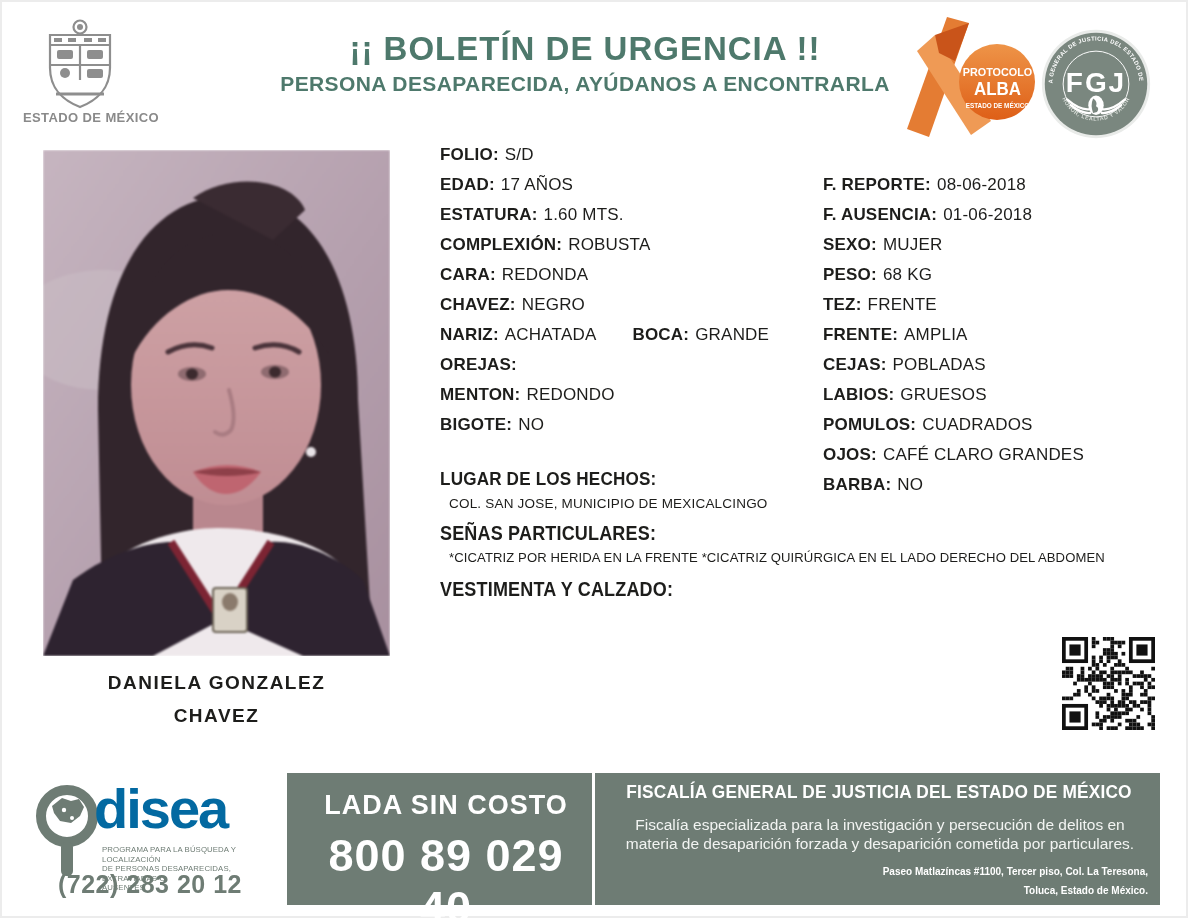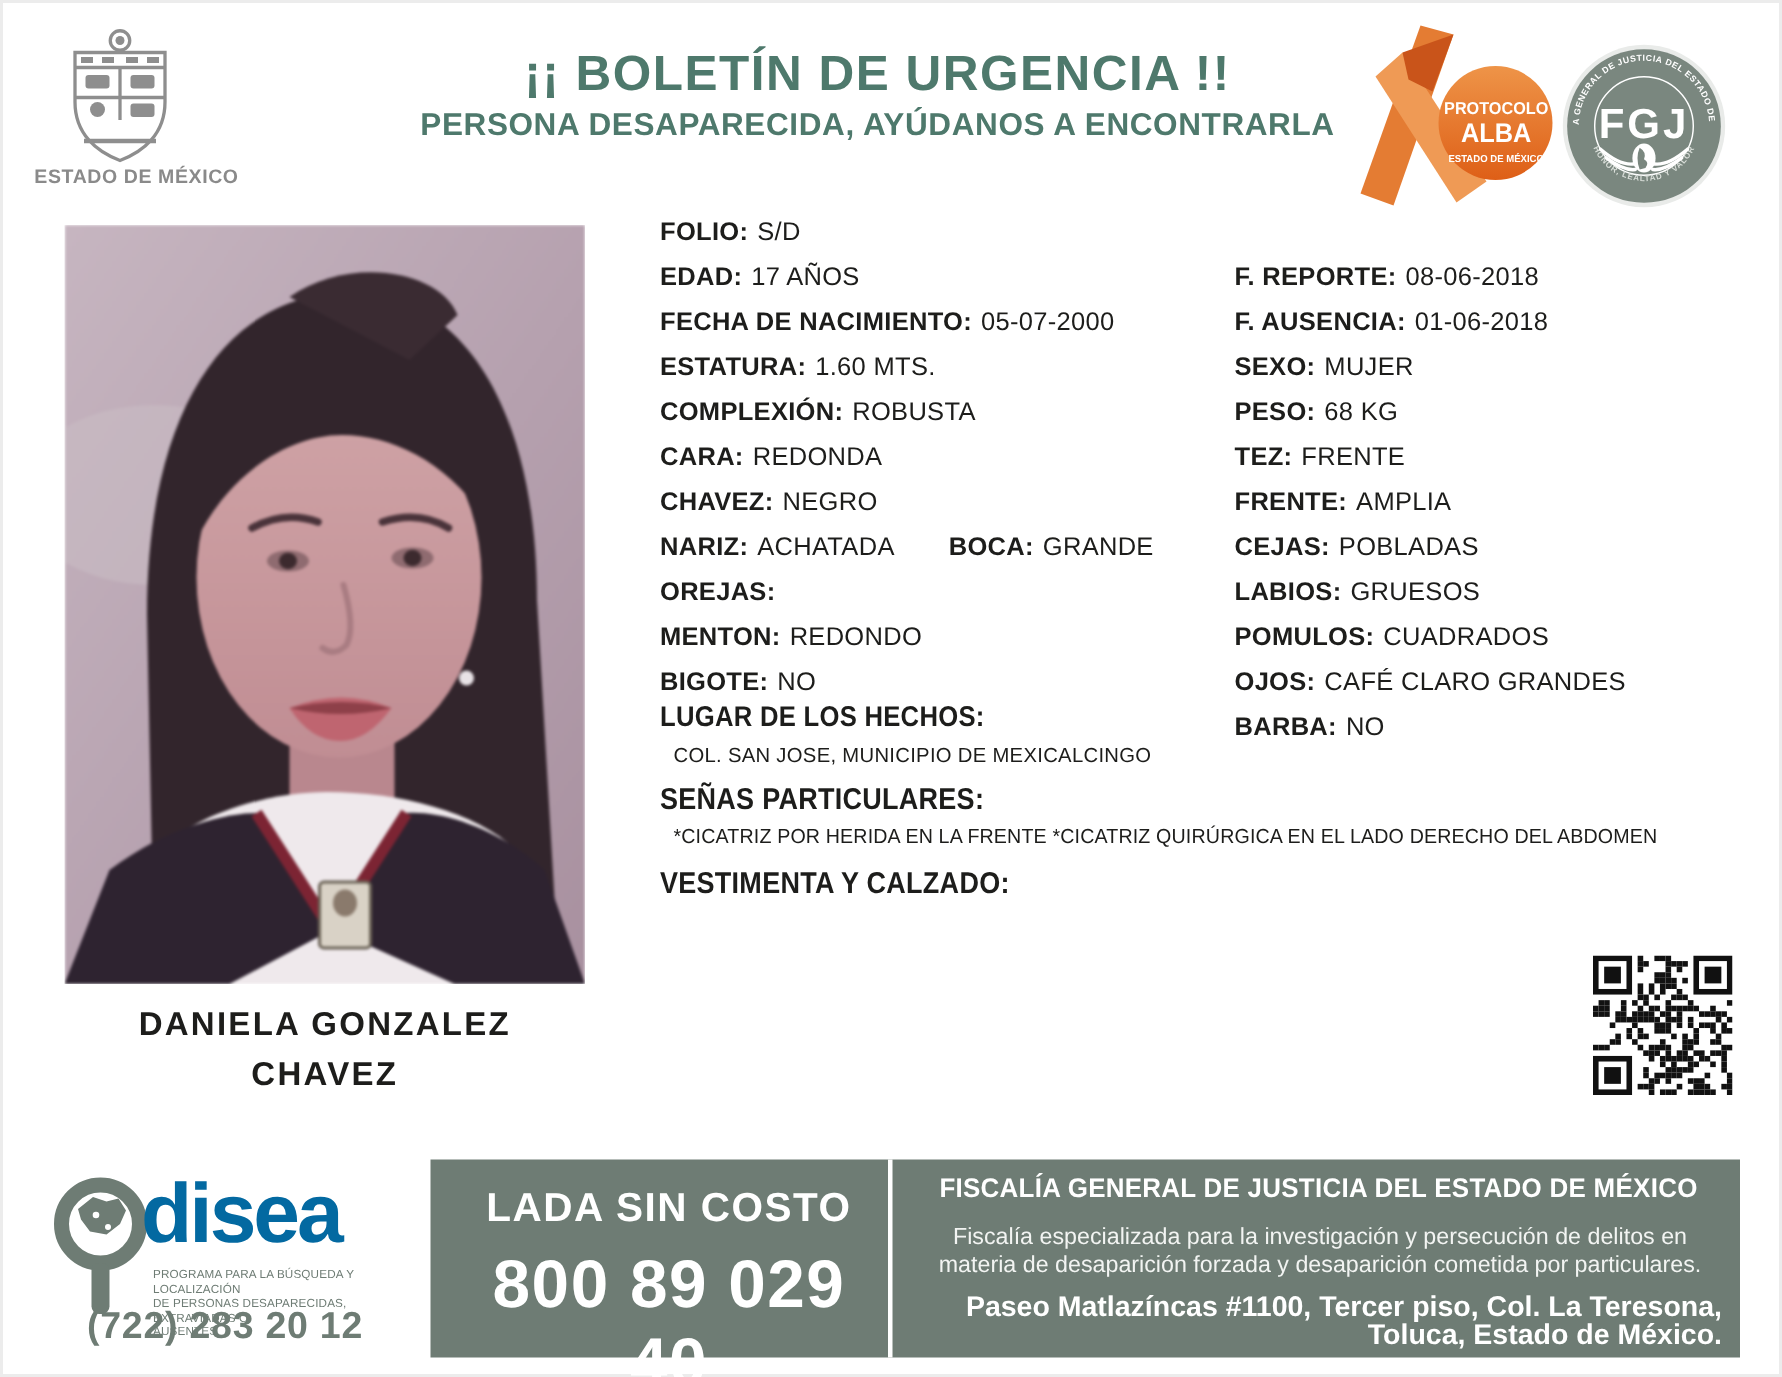--- a/index.html
+++ b/index.html
@@ -14,21 +14,21 @@
          font-size:33px;font-weight:bold;color:#4e796c;letter-spacing:1px;}
   .subtitle{position:absolute;left:240px;top:72px;width:690px;text-align:center;
             font-size:21px;font-weight:bold;color:#4e796c;letter-spacing:.4px;}
   .alba-logo{position:absolute;left:895px;top:13px;}
   .fgj-logo{position:absolute;left:1038px;top:26px;}
 
   
   .photo{position:absolute;left:43px;top:150px;width:347px;height:506px;overflow:hidden;}
   .photo svg{filter:blur(1.2px);}
   .person-name{position:absolute;left:43px;top:666px;width:347px;text-align:center;
-               font-size:22px;font-weight:bold;letter-spacing:1.5px;line-height:33px;white-space:pre-line;}
+               font-size:19px;font-weight:bold;letter-spacing:1.5px;line-height:33px;white-space:pre-line;}
 
   
   .col{position:absolute;font-size:17px;letter-spacing:.2px;}
   .col-left{left:440px;top:140px;}
   .col-right{left:823px;top:170px;}
   .frow{height:30px;line-height:30px;white-space:nowrap;}
   .frow .lbl{font-weight:bold;margin-right:6px;}
   .frow .lbl2{font-weight:bold;margin-left:36px;margin-right:6px;}
   .heading{position:absolute;font-weight:bold;font-size:20px;letter-spacing:.2px;}
   .heading .cond{display:inline-block;transform:scaleX(.9);transform-origin:0 50%;white-space:nowrap;}
@@ -53,21 +53,21 @@
   .lada-label{position:absolute;left:300px;top:790px;width:292px;text-align:center;
               font-size:27px;font-weight:bold;color:#fff;letter-spacing:1px;}
   .lada-number{position:absolute;left:300px;top:830px;width:292px;text-align:center;
                font-size:45px;font-weight:bold;color:#fff;letter-spacing:1px;}
   .fisc-title{position:absolute;left:605px;top:782px;width:548px;text-align:center;
               font-size:18px;font-weight:bold;color:#fff;letter-spacing:.2px;
               transform:scaleX(.96);transform-origin:50% 50%;white-space:nowrap;}
   .fisc-desc{position:absolute;left:615px;top:815px;width:530px;text-align:center;
              font-size:15.5px;color:#f2f4f2;line-height:19px;white-space:pre-line;}
   .fisc-addr{position:absolute;left:605px;top:862px;width:543px;text-align:right;
-             font-size:19px;font-weight:bold;color:#fff;line-height:19px;white-space:pre-line;}
+             font-size:10px;font-weight:bold;color:#fff;line-height:19px;white-space:pre-line;}
 </style>
 </head>
 <body>
 
 <div class="page">
 
   <svg class="coat" width="76" height="92" viewBox="0 0 76 92">
     <g fill="none" stroke="#8e8e8e" stroke-width="2.2">
       <circle cx="38" cy="9" r="6.5"></circle>
       <circle cx="38" cy="9" r="3" fill="#8e8e8e" stroke="none"></circle>
@@ -183,21 +183,20 @@
       <ellipse cx="187" cy="452" rx="8" ry="9" fill="#8a7a6c"></ellipse>
     </svg>
   </div>
 
   <div class="person-name">DANIELA GONZALEZ
 CHAVEZ</div>
 
   <div class="col col-left">
     <div class="frow"><span class="lbl">FOLIO:</span><span class="val">S/D</span></div>
     <div class="frow"><span class="lbl">EDAD:</span><span class="val">17 AÑOS</span></div>
-    <div class="frow"><span class="lbl">FECHA DE NACIMIENTO:</span><span class="val">05-07-2000</span></div>
     <div class="frow"><span class="lbl">ESTATURA:</span><span class="val">1.60 MTS.</span></div>
     <div class="frow"><span class="lbl">COMPLEXIÓN:</span><span class="val">ROBUSTA</span></div>
     <div class="frow"><span class="lbl">CARA:</span><span class="val">REDONDA</span></div>
     <div class="frow"><span class="lbl">CHAVEZ:</span><span class="val">NEGRO</span></div>
     <div class="frow"><span class="lbl">NARIZ:</span><span class="val">ACHATADA</span><span class="lbl2">BOCA:</span><span class="val">GRANDE</span></div>
     <div class="frow"><span class="lbl">OREJAS:</span><span class="val"></span></div>
     <div class="frow"><span class="lbl">MENTON:</span><span class="val">REDONDO</span></div>
     <div class="frow"><span class="lbl">BIGOTE:</span><span class="val">NO</span></div>
   </div>
 

